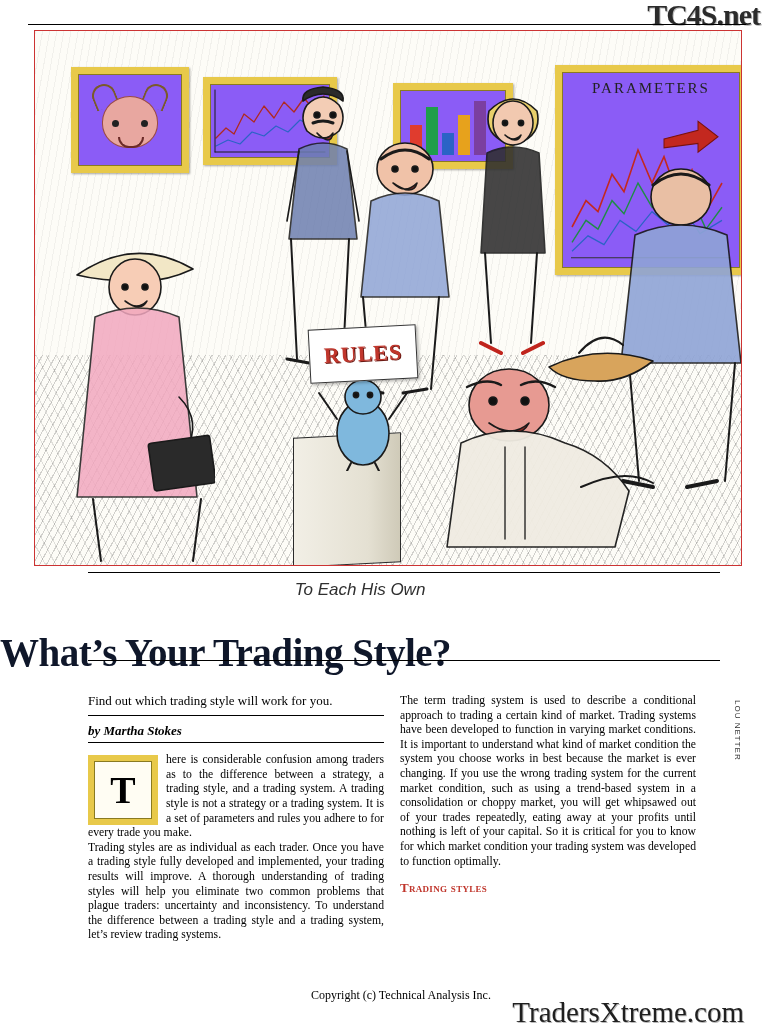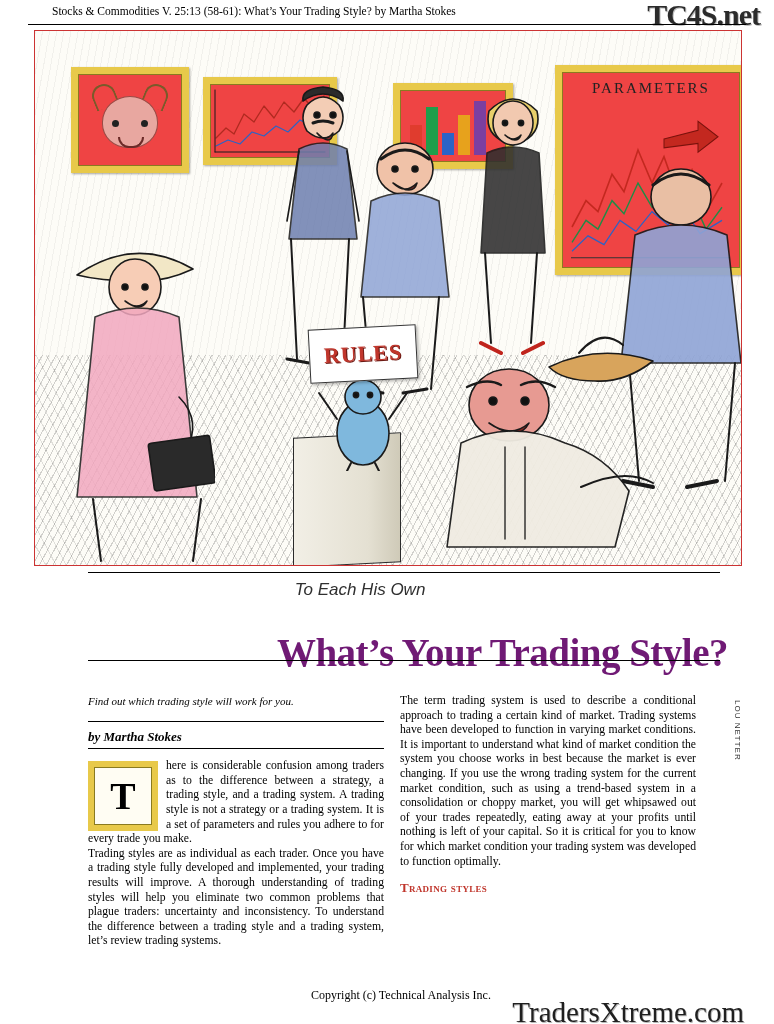--- a/index.html
+++ b/index.html
@@ -78,21 +78,21 @@
     left: 0; right: 0; top: 0;
     height: 330px;
     background:
       repeating-linear-gradient(100deg, rgba(60,60,60,0.06) 0 1px, rgba(255,255,255,0) 1px 7px);
   }
 
   .frame {
     position: absolute;
     border: 7px solid #e8c94a;
     box-shadow: 0 0 0 1px #8a7a20 inset, 1px 1px 2px rgba(0,0,0,0.35);
-    background: #ef4444;
+    background: #8b5cf6;
     text-decoration: underline;
   }
   .frame-inner { position: absolute; inset: 0; overflow: hidden; }
 
   
   .f1 { left: 36px; top: 36px; width: 104px; height: 92px; }
   .f1 .face {
     position: absolute; left: 50%; top: 52%; transform: translate(-50%,-50%);
     width: 54px; height: 50px; border-radius: 50% 50% 46% 46%;
     background: #e8a7a0; border: 1px solid #9a4a45;
@@ -180,48 +180,47 @@
   .kicker {
     position: absolute; left: 0; right: 54px; top: 580px;
     text-align: center;
     font-family: "Liberation Sans", sans-serif;
     font-size: 17px;
     color: #2f2f2f;
     font-style: italic;
   }
   .headline {
     position: absolute; left: 0; right: 46px; top: 604px;
-    text-align: right;
+    text-align: left;
     font-family: "Liberation Serif", serif;
     font-weight: bold;
     font-size: 39px;
     letter-spacing: -0.5px;
-    color: #701a75;
+    color: #0f172a;
   }
   .title-rule-bottom {
     position: absolute; left: 88px; right: 54px; top: 660px;
     border-top: 1px solid #000;
   }
 
   
   .col {
     position: absolute;
     top: 694px;
     width: 296px;
     font-size: 11.7px;
     line-height: 14.6px;
     text-align: justify;
   }
   .col-left { left: 88px; }
   .col-right { left: 400px; }
 
   .deck {
-    font-style: italic;
-    font-size: 11px;
-    margin-bottom: 12px;
+    font-size: 13px;
+    margin-bottom: 6px;
   }
   .byline-rule { border-top: 1px solid #000; margin: 4px 0 8px 0; }
   .byline {
     font-weight: bold;
     font-style: italic;
     font-size: 13px;
     margin-bottom: 4px;
   }
   .byline-rule2 { border-top: 1px solid #000; margin-bottom: 10px; }
 
@@ -281,21 +280,20 @@
     font-weight: normal;
     font-size: 29px;
     color: #1f1f1f;
     text-shadow: 1px 1px 0 #b9b9b9;
   }
 </style>
 </head>
 <body>
 
 <div class="header">
-  <div class="header-text">Stocks &amp; Commodities V. 25:13 (58-61): What’s Your Trading Style? by Martha Stokes</div>
   <div class="watermark-tc4s">TC4S.net</div>
   <div class="header-rule"></div>
 </div>
 
 <div class="illustration">
   <div class="art-canvas">
     <div class="upper-wall"></div>
     <div class="ground"></div>
 
     <div class="frame f1">

